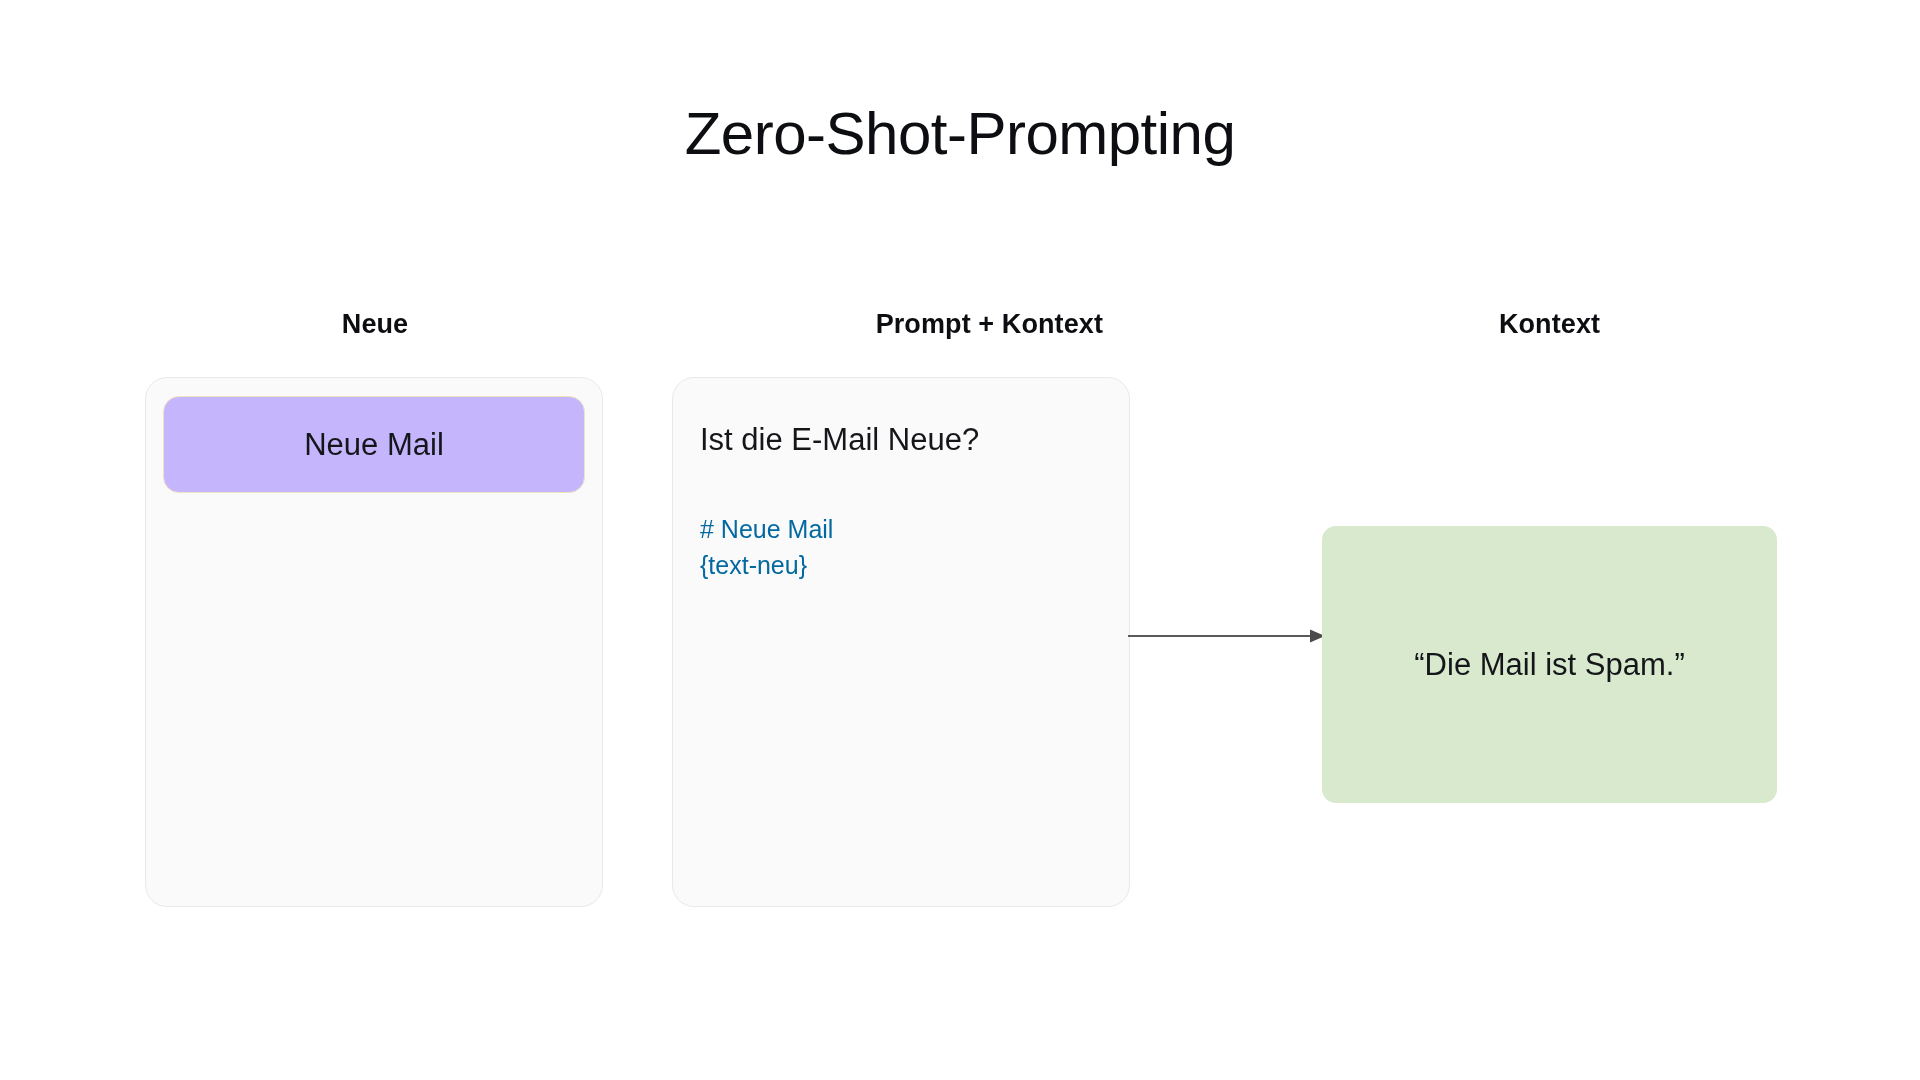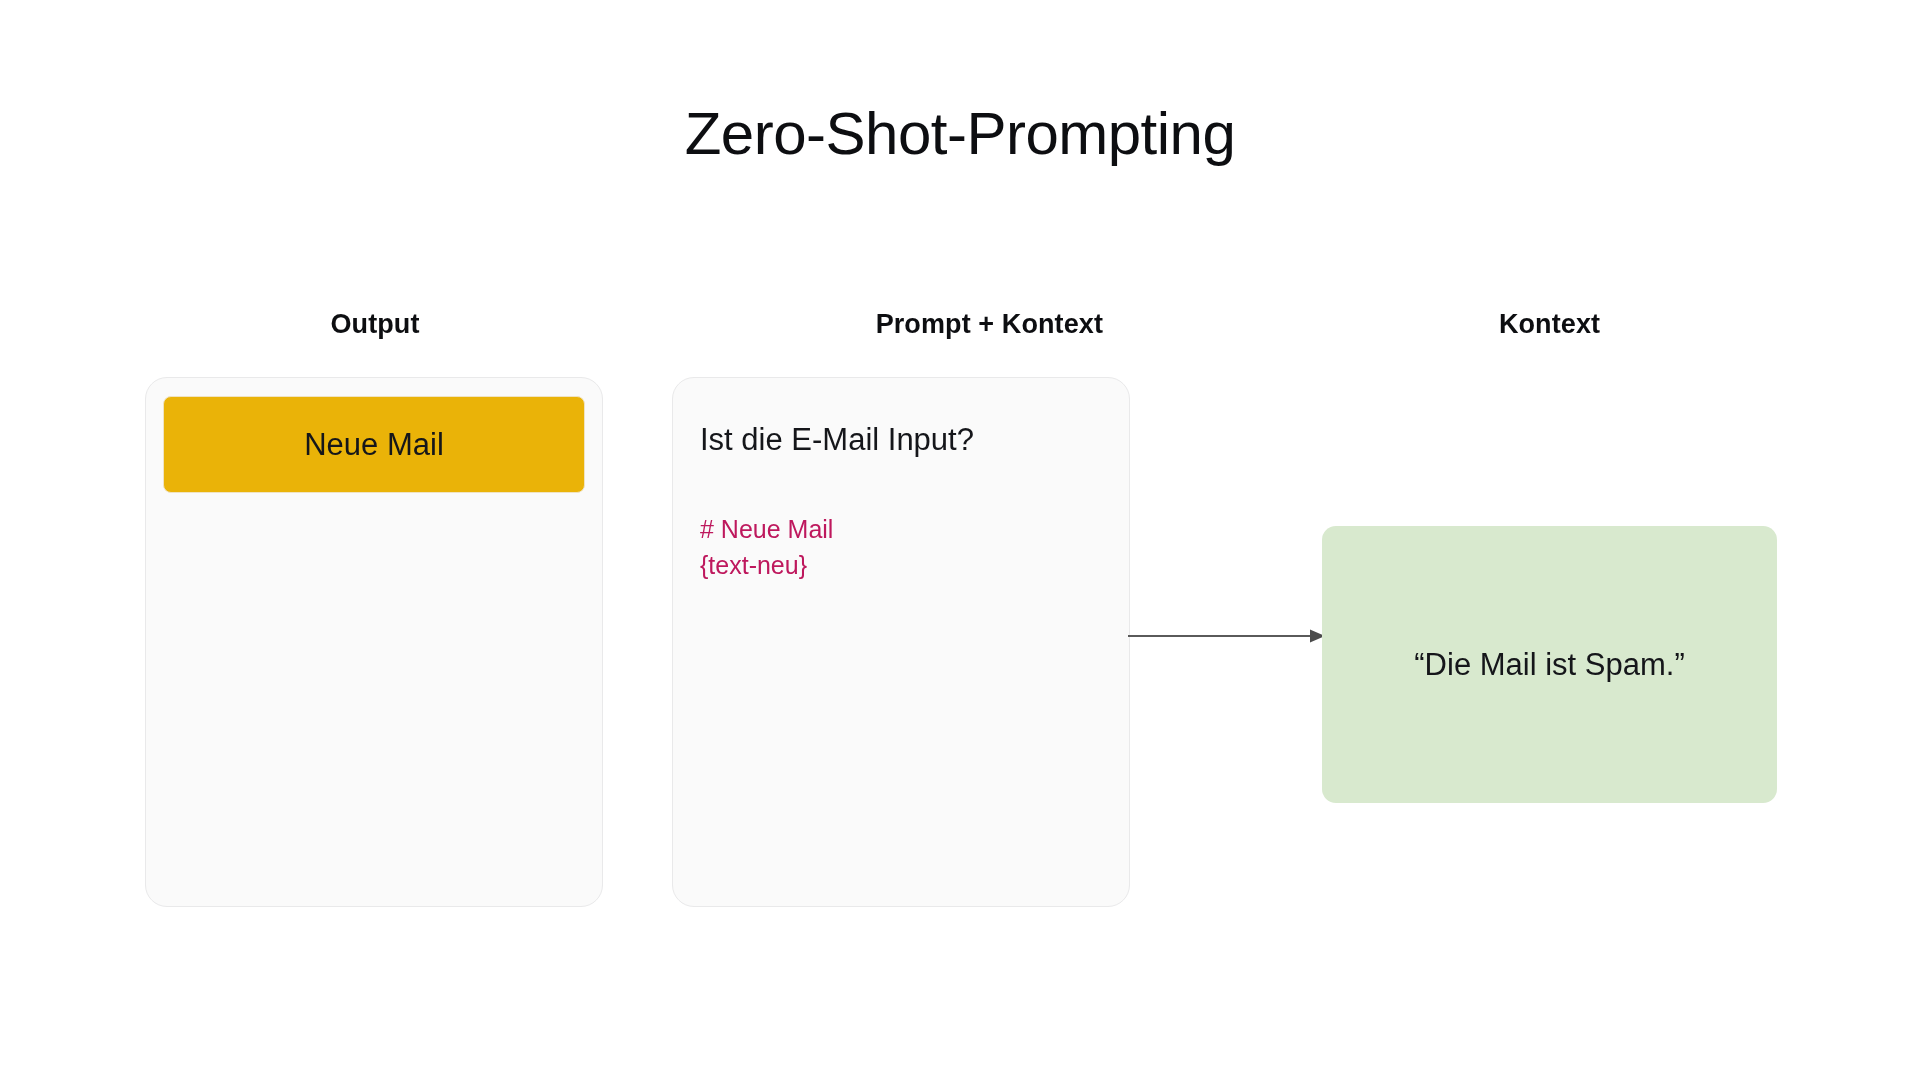--- a/index.html
+++ b/index.html
@@ -66,23 +66,23 @@
     height: 530px;
   }
 
   
   #input-mail-card {
     position: absolute;
     left: 163px;
     top: 396px;
     width: 422px;
     height: 97px;
-    background: #eab308;
+    background: #c4b5fd;
     border: 1px solid #f0e3c2;
-    border-radius: 8px;
+    border-radius: 16px;
     box-sizing: border-box;
     display: flex;
     align-items: center;
     justify-content: center;
     font-size: 31px;
     font-weight: 400;
     color: #15161a;
   }
 
   
@@ -97,21 +97,21 @@
     color: #15161a;
   }
   #prompt-context {
     position: absolute;
     left: 700px;
     top: 511px;
     width: 410px;
     font-size: 25px;
     font-weight: 400;
     line-height: 1.45;
-    color: #be185d;
+    color: #0369a1;
     white-space: pre-line;
   }
 
   
   #flow-arrow {
     position: absolute;
     left: 1128px;
     top: 624px;
     width: 198px;
     height: 24px;
@@ -135,33 +135,33 @@
     color: #15161a;
     text-align: center;
     margin-top: 24px;
   }
 </style>
 </head>
 <body>
 
 <div id="diagram-title">Zero-Shot-Prompting</div>
 
-<div id="header-input" class="column-header">Output</div>
+<div id="header-input" class="column-header">Neue</div>
 
 <div id="header-prompt" class="column-header">Prompt + Kontext</div>
 
 <div id="header-output" class="column-header">Kontext</div>
 
 <div id="input-panel" class="panel"></div>
 
 <div id="input-mail-card">Neue Mail</div>
 
 <div id="prompt-panel" class="panel"></div>
 
-<div id="prompt-question">Ist die E-Mail Input?</div>
+<div id="prompt-question">Ist die E-Mail Neue?</div>
 
 <div id="prompt-context"># Neue Mail
 {text-neu}</div>
 
 <svg id="flow-arrow" viewBox="0 0 198 24">
   <line x1="0" y1="12" x2="184" y2="12" stroke="#5a5a5a" stroke-width="2.2"></line>
   <polygon points="182,5.5 197,12 182,18.5" fill="#4b4b4b"></polygon>
 </svg>
 
 <div id="output-card">“Die Mail ist Spam.”</div>

